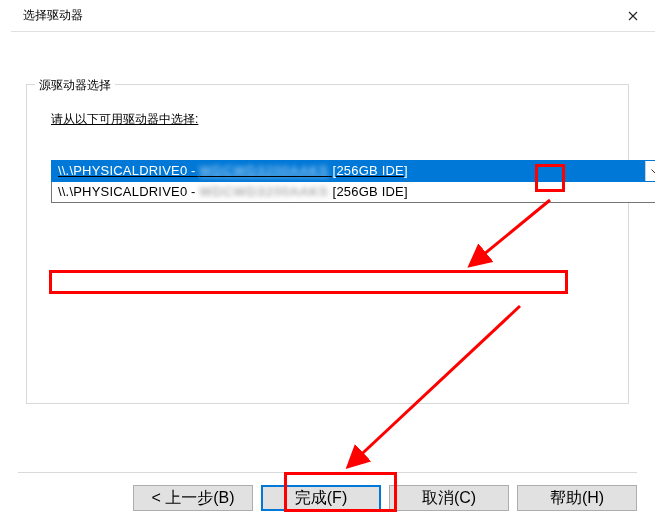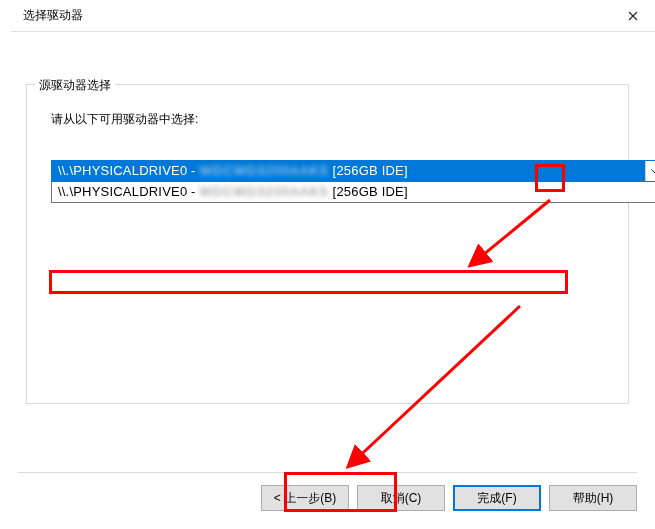--- a/index.html
+++ b/index.html
@@ -28,20 +28,21 @@
     height: 32px;
     display: flex;
     align-items: center;
     justify-content: center;
     font-size: 14px;
     color: #222;
   }
   .content {
     position: relative;
     padding: 52px 26px 0 26px;
+    text-decoration: underline;
   }
   .group-box {
     position: relative;
     border: 1px solid #d9d9d9;
     padding: 26px 24px 120px 24px;
     min-height: 320px;
   }
   .group-legend {
     position: absolute;
     top: -8px;
@@ -123,25 +124,25 @@
     color: #fff;
   }
   .button-row {
     position: absolute;
     bottom: 18px;
     right: 18px;
     display: flex;
     gap: 8px;
   }
   .btn {
-    width: 88px;
+    width: 120px;
     height: 26px;
     border: 1px solid #adadad;
     background: #e1e1e1;
-    font-size: 12px;
+    font-size: 16px;
     color: #000;
     display: flex;
     align-items: center;
     justify-content: center;
   }
   .btn.primary {
     border: 2px solid #0078d7;
     background: #e1e1e1;
   }
   .sep {
@@ -194,22 +195,22 @@
           <div class="dropdown-item"><span>\\.\PHYSICALDRIVE0 - </span><span class="blur">WDCWD3200AAKS</span><span> [256GB IDE]</span></div>
         </div>
     </div>
   </div>
 </div>
 
 <div class="sep"></div>
 
 <div class="button-row">
   <div class="btn">&lt; 上一步(B)</div>
+  <div class="btn primary">完成(F)</div>
   <div class="btn">取消(C)</div>
-  <div class="btn primary">完成(F)</div>
   <div class="btn">帮助(H)</div>
 </div>
 
 <div class="highlight-box hb-arrow"></div>
 <div class="highlight-box hb-item"></div>
 <div class="highlight-box hb-btn"></div>
 
 <svg class="annotation" style="left:460px; top:196px;" width="100" height="80">
   <defs>
       <marker id="ah1" markerWidth="8" markerHeight="8" refX="6" refY="4" orient="auto">

